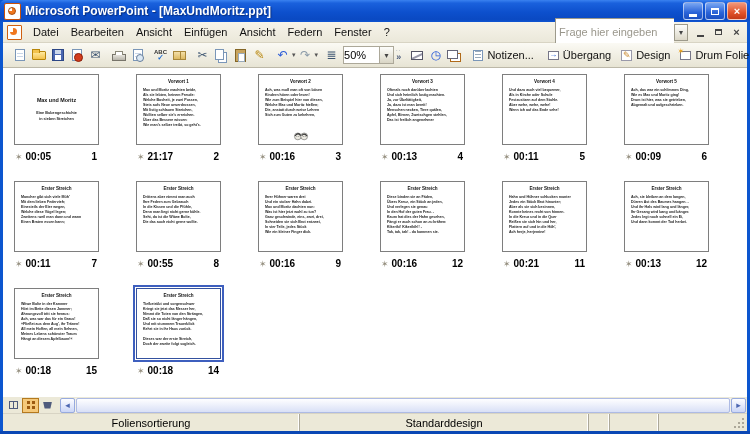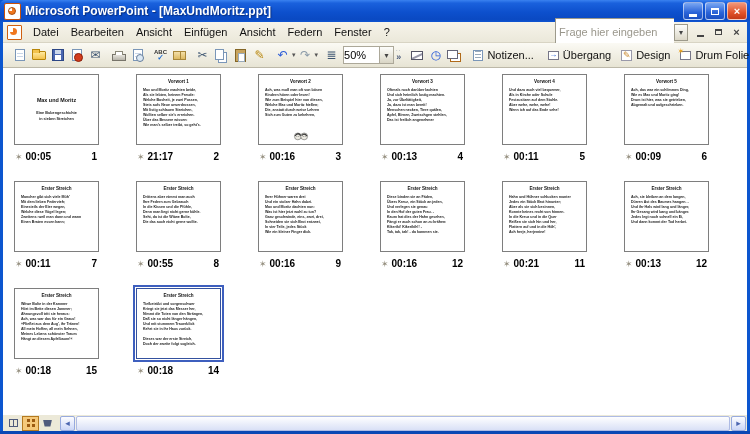--- a/index.html
+++ b/index.html
@@ -569,15 +569,23 @@
         </span>
       <span class="strack">
           <span class="sthumb"></span>
         </span>
       <span class="sbtn">
           <span>▸</span>
         </span>
     </span>
   </div>
 
+  <div class="statusbar">
+    <span class="ssec s1">Foliensortierung</span>
+    <span class="ssec s2">Standarddesign</span>
+    <span class="ssec s3"></span>
+    <span class="ssec s4"></span>
+    <span class="ssec s5"></span>
+    <span class="rgrip"></span>
+  </div>
 
   <div class="botedge"></div>
 </div>
 
 </body></html>

